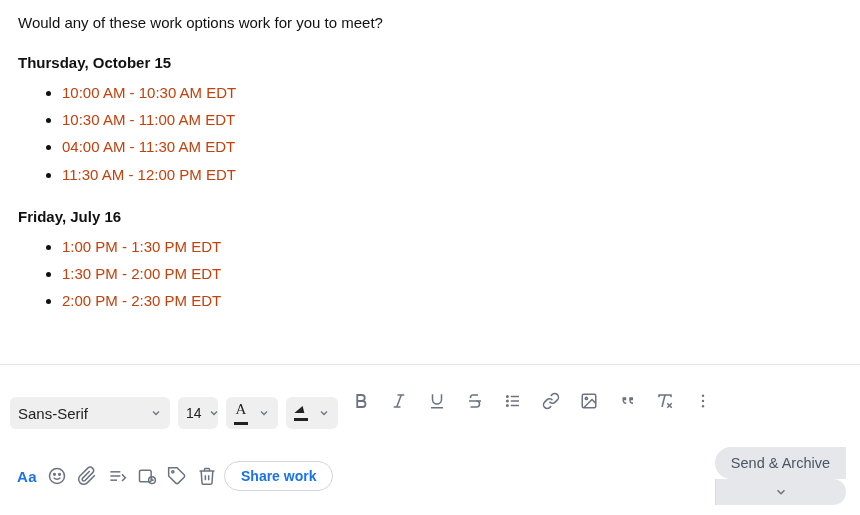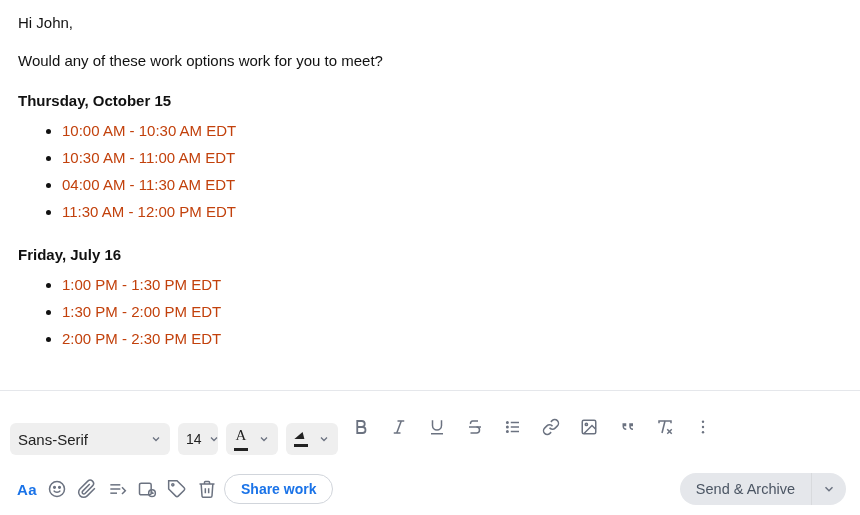--- a/index.html
+++ b/index.html
@@ -93,20 +93,21 @@
     padding: 6px 16px;
     color: #1a73e8;
     font-weight: 600;
     font-size: 14px;
     cursor: pointer;
     background: #fff;
   }
   .send-archive {
     display: flex;
     align-items: stretch;
+    flex-direction: column;
   }
   .send-archive button {
     border: none;
     background: #e5e7eb;
     color: #4b5563;
     font-size: 14.5px;
     padding: 8px 16px;
     cursor: pointer;
   }
   .send-archive .main-btn {
@@ -136,21 +137,20 @@
   }
   .fsize-label { font-size: 14px; color:#222; }
   .ff-label { font-size: 15px; color:#222; }
 </style>
 </head>
 <body>
 
 <div class="container">
 
   <div class="body-area">
-    <p class="msg-p">Hi John,</p>
     <p class="msg-p">Would any of these work options work for you to meet?</p>
 
     <div class="date-head">Thursday, October 15</div>
     <ul class="slots">
       <li><a href="#">10:00 AM - 10:30 AM EDT</a></li>
       <li><a href="#">10:30 AM - 11:00 AM EDT</a></li>
       <li><a href="#">04:00 AM - 11:30 AM EDT</a></li>
       <li><a href="#">11:30 AM - 12:00 PM EDT</a></li>
     </ul>
 

